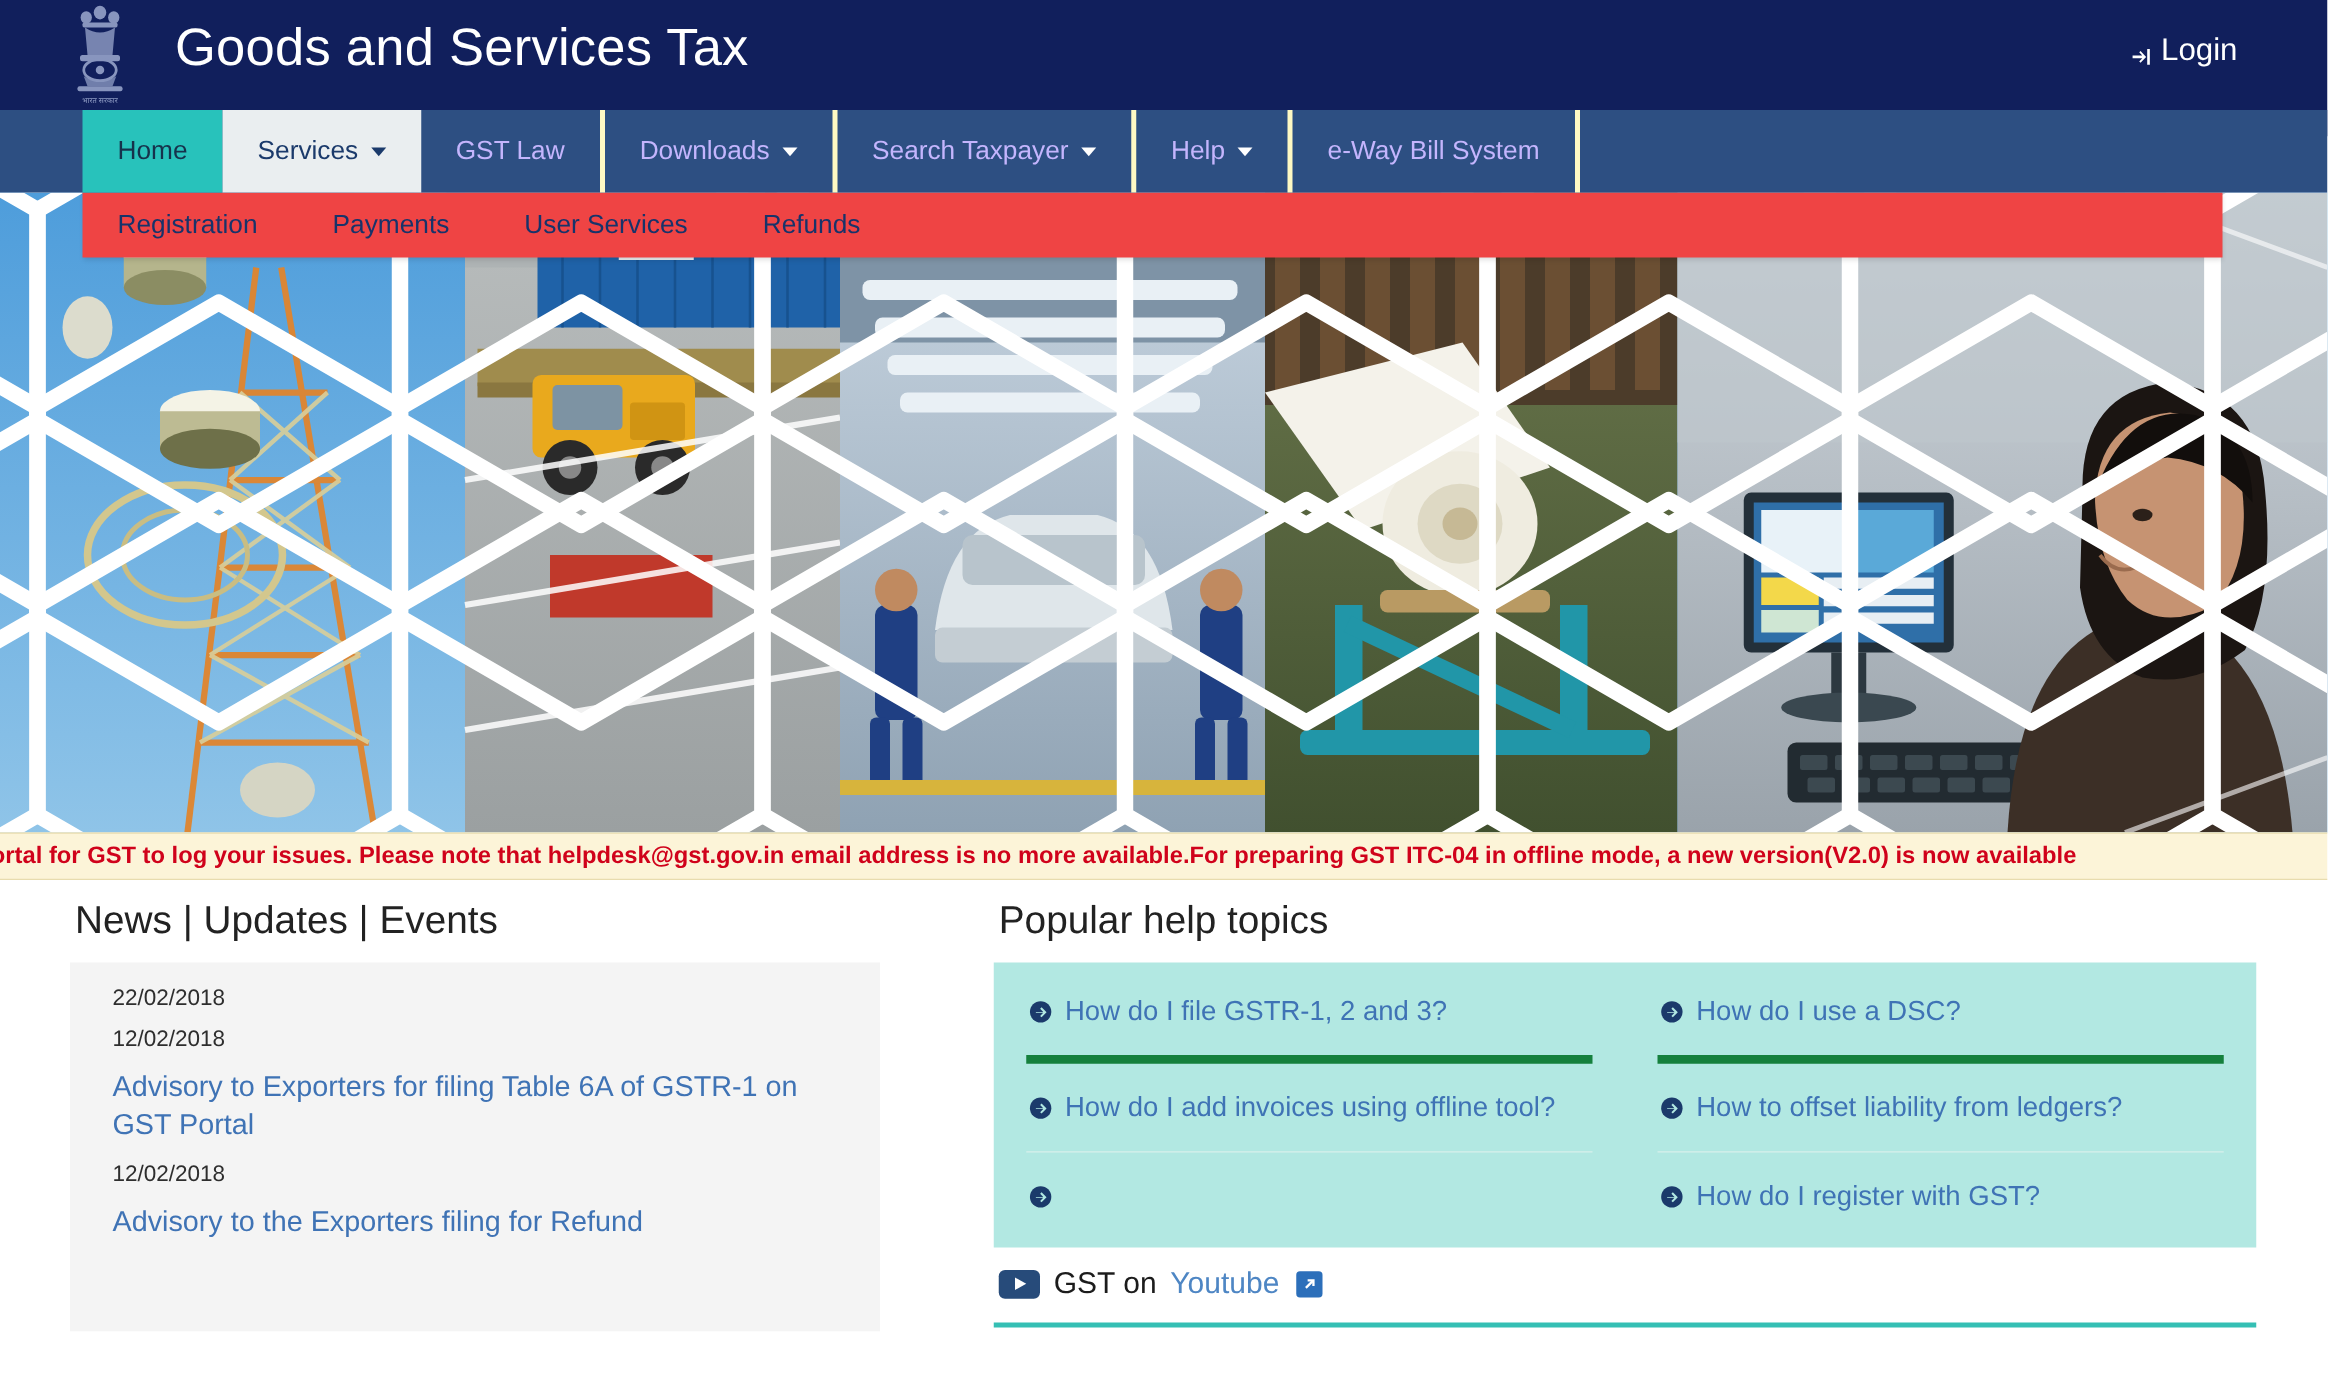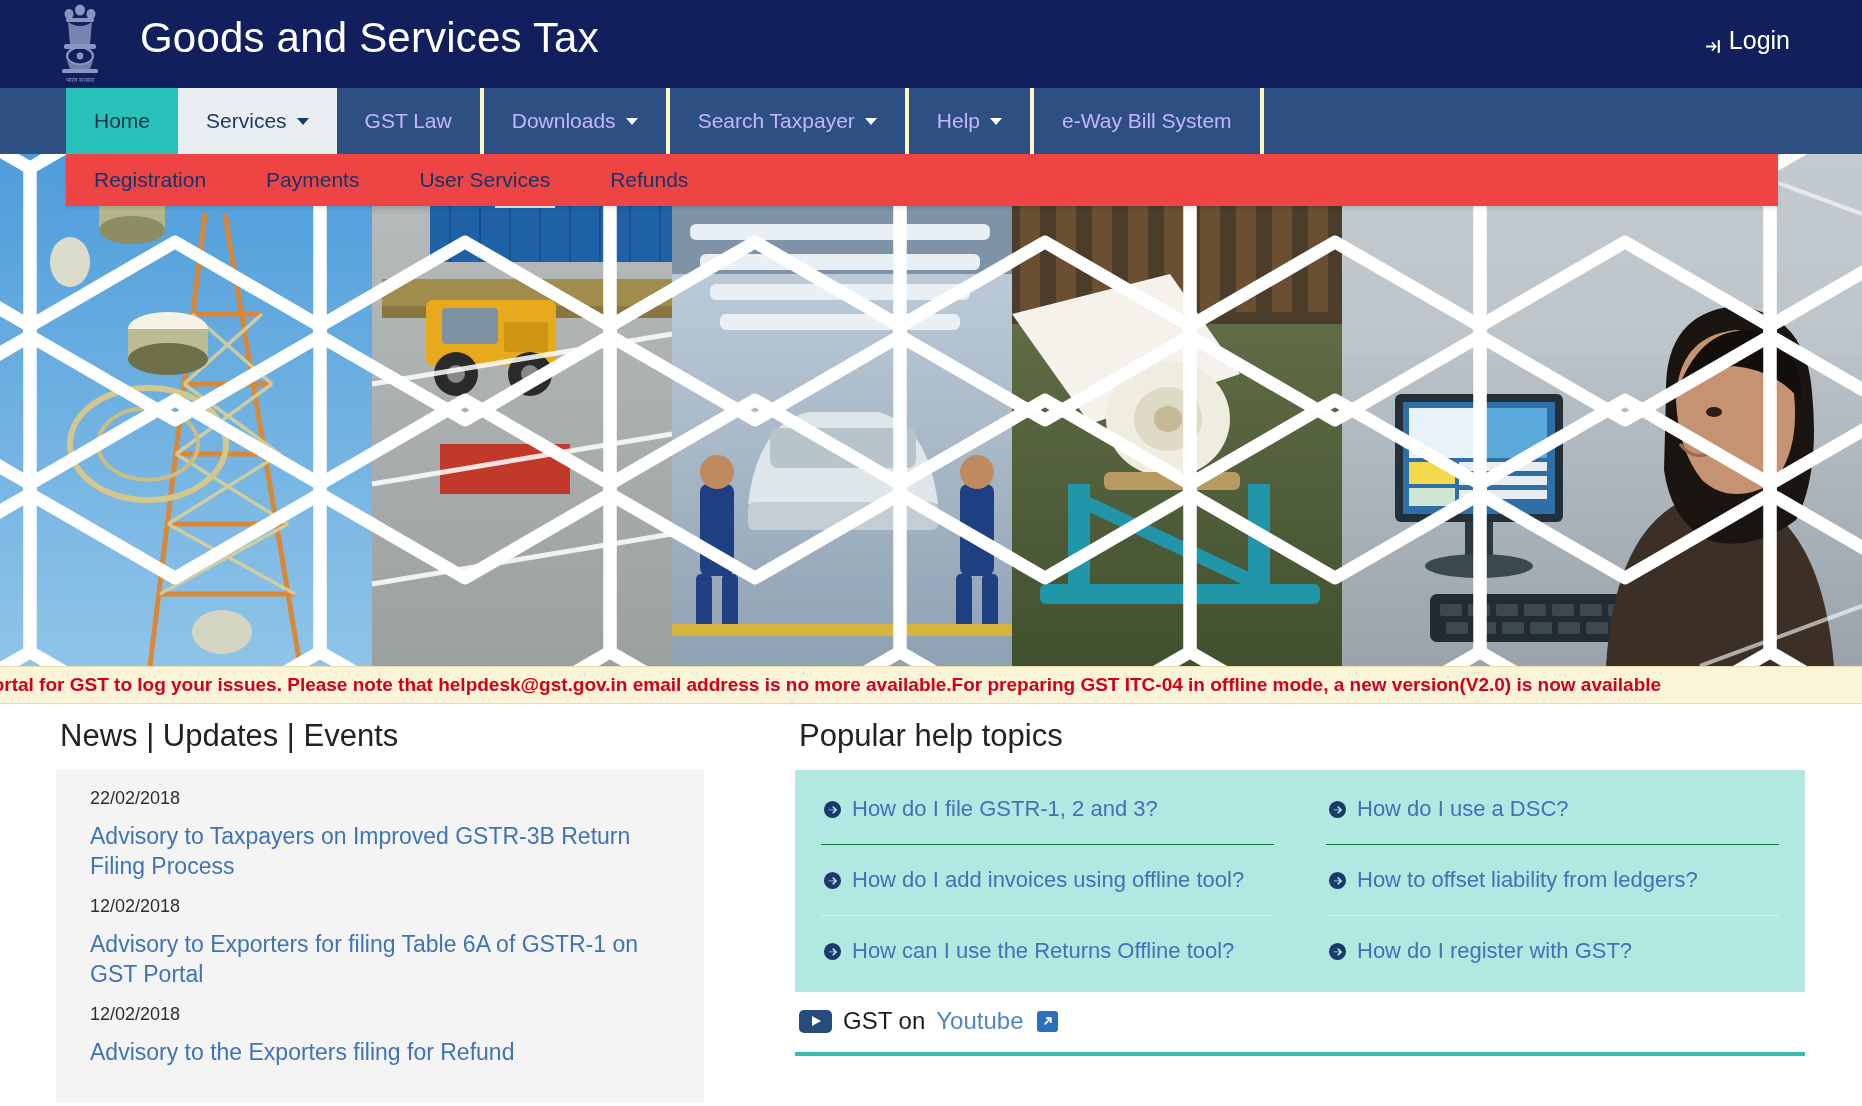--- a/index.html
+++ b/index.html
@@ -177,21 +177,21 @@
   .help-cell {
     width: 50%;
     padding: 22px 26px 22px 28px;
     display: flex; align-items: flex-start; gap: 10px;
     font-size: 22px;
     color: #3f73b5;
     cursor: pointer;
     line-height: 26px;
   }
   .help-row.mid .help-cell {
-    border-top: 1px solid #15803d;
+    border-top: 7px solid #15803d;
     border-bottom: 1px solid #d7f0ec;
     margin: 0 26px;
     width: calc(50% - 52px);
     padding-left: 2px;
   }
   .arrow-ico {
     flex: 0 0 auto;
     margin-top: 3px;
     width: 19px; height: 19px;
   }
@@ -534,21 +534,20 @@
     <div class="marquee-text">Portal for GST to log your issues. Please note that helpdesk@gst.gov.in email address is no more available.For preparing GST ITC-04 in offline mode, a new version(V2.0) is now available</div>
   </div>
 
   <div class="content">
 
     <div class="col-left">
       <div class="section-title">News | Updates | Events</div>
       <div class="news-box">
         <div>
           <div class="news-date">22/02/2018</div>
-          <div class="news-link">Advisory to Taxpayers on Improved GSTR-3B Return Filing Process</div>
         </div>
         <div>
           <div class="news-date">12/02/2018</div>
           <div class="news-link">Advisory to Exporters for filing Table 6A of GSTR-1 on GST Portal</div>
         </div>
         <div>
           <div class="news-date">12/02/2018</div>
           <div class="news-link">Advisory to the Exporters filing for Refund</div>
         </div>
       </div>
@@ -602,21 +601,20 @@
         </div>
 
         <div class="help-row">
           <div class="help-cell">
             <span class="arrow-ico">
               <svg width="19" height="19" viewBox="0 0 20 20">
                 <circle cx="10" cy="10" r="9" fill="#1b3a6b"></circle>
                 <path d="M6 10h6.2L9.6 7.4 10.8 6.2 15 10.4 10.8 14.6 9.6 13.4 12.2 10.8H6z" fill="#b2e8e2"></path>
               </svg>
             </span>
-            <span class="label">How can I use the Returns Offline tool?</span>
           </div>
           <div class="help-cell">
             <span class="arrow-ico">
               <svg width="19" height="19" viewBox="0 0 20 20">
                 <circle cx="10" cy="10" r="9" fill="#1b3a6b"></circle>
                 <path d="M6 10h6.2L9.6 7.4 10.8 6.2 15 10.4 10.8 14.6 9.6 13.4 12.2 10.8H6z" fill="#b2e8e2"></path>
               </svg>
             </span>
             <span class="label">How do I register with GST?</span>
           </div>

